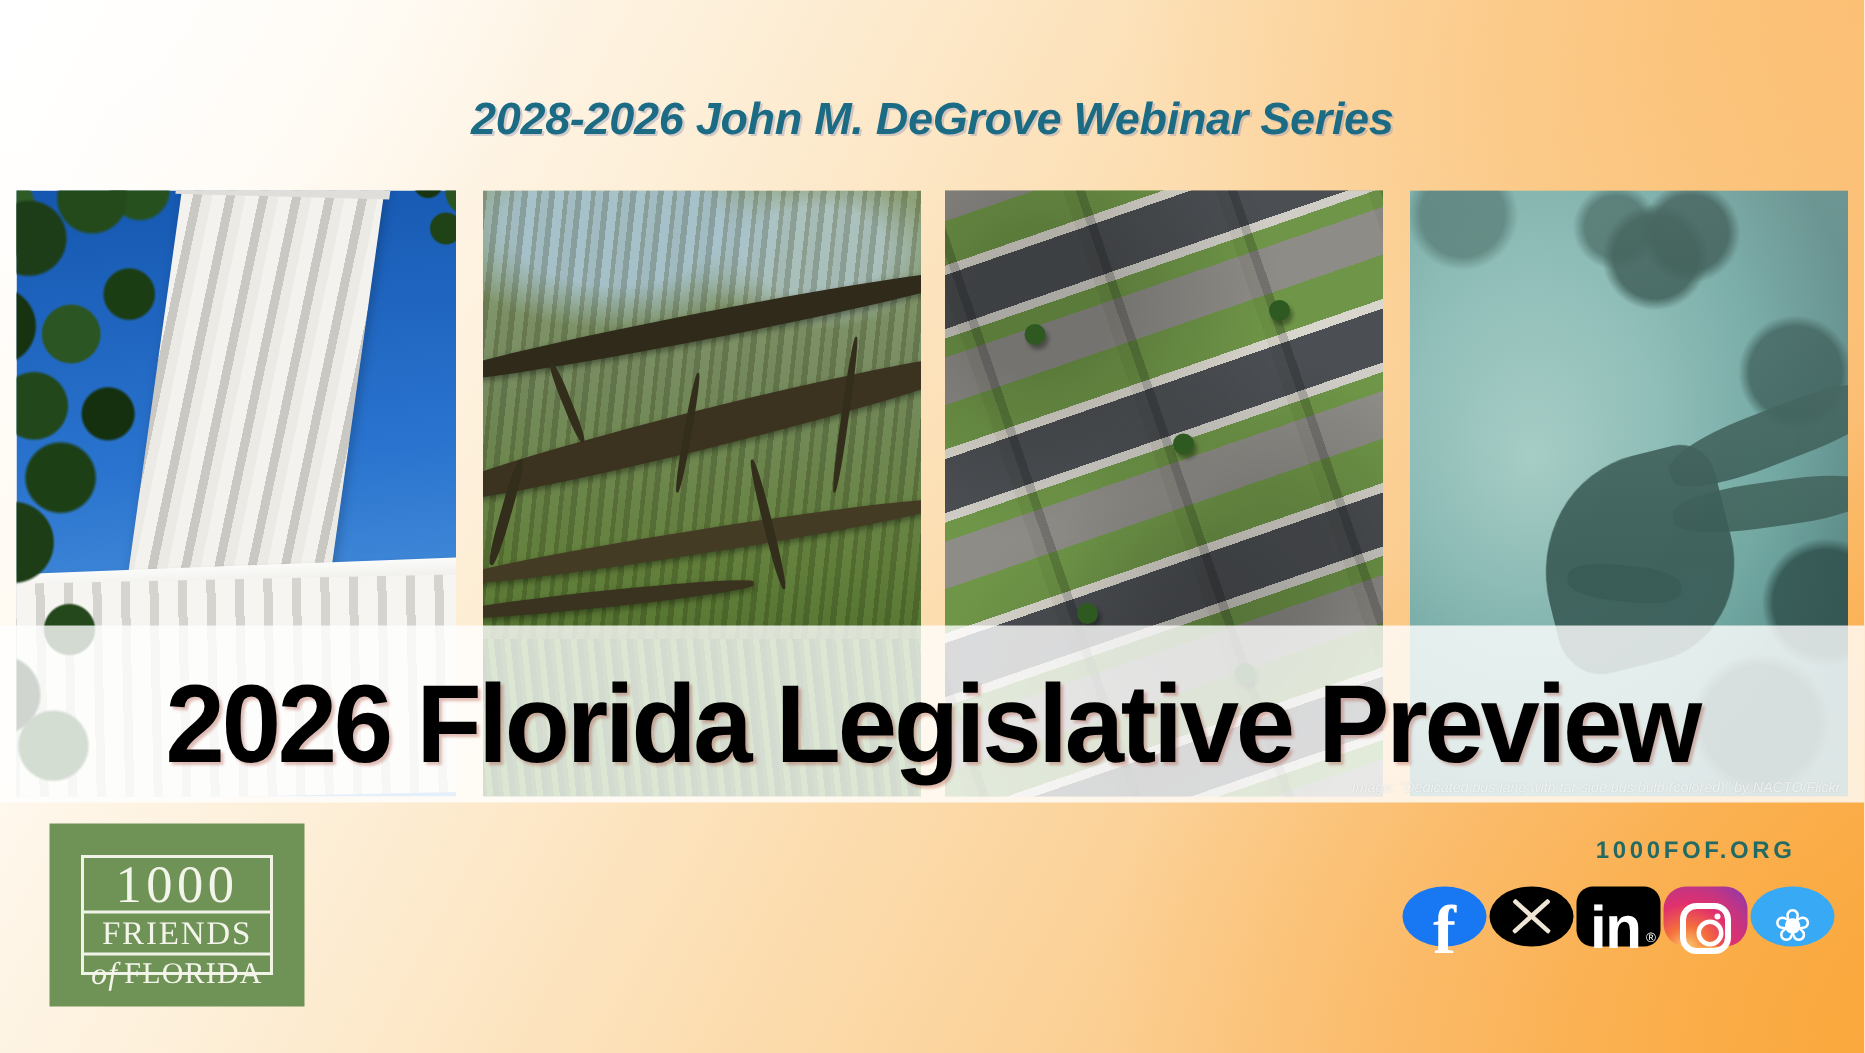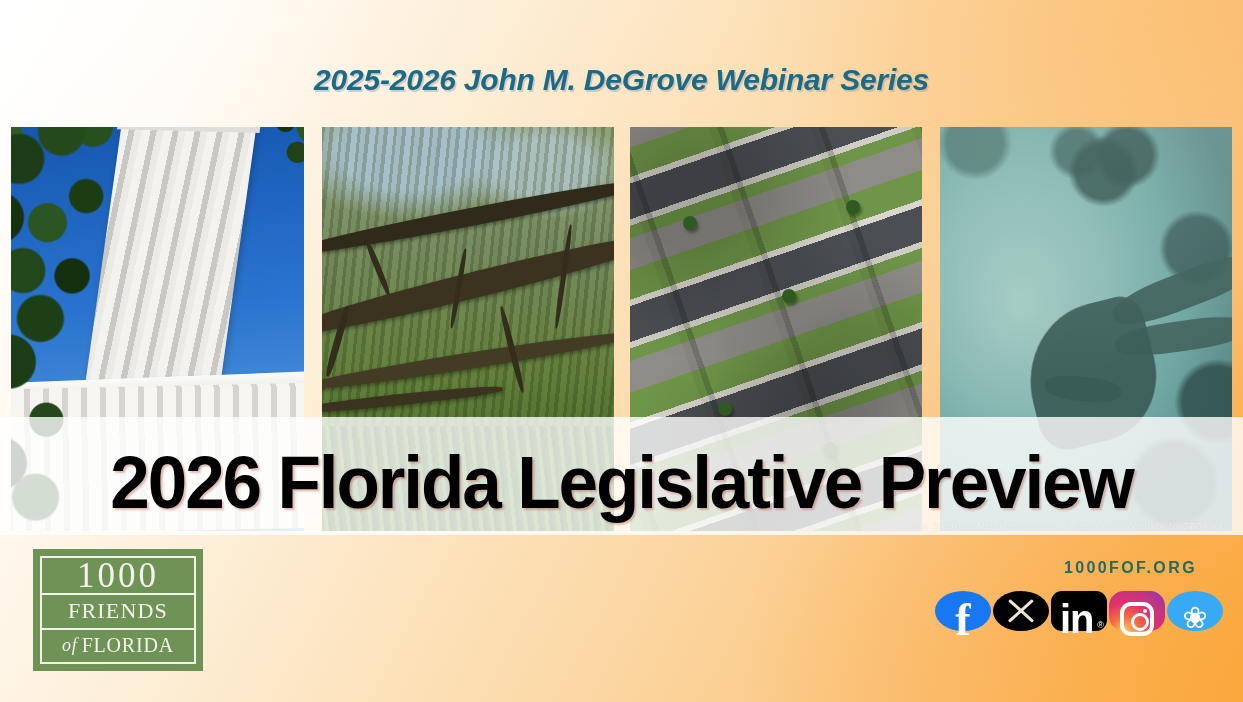--- a/index.html
+++ b/index.html
@@ -272,35 +272,35 @@
   }
 
   
   .bottom-bar { position:absolute; left:0; top:535px; width:1243px; height:167px; z-index:3; }
 
   
   .logo {
     position:absolute; left:33px; top:14px;
     width:170px; height:122px;
     background:#6f9257;
-    padding:7px;
+    padding:21px;
   }
   .logo-inner {
     width:100%; height:100%;
     border:2px solid #f2f3e8;
     display:flex; flex-direction:column;
   }
   .logo-row {
     flex:1; display:flex; align-items:center; justify-content:center;
     color:#f4f5ea; font-family:"Liberation Serif", serif;
   }
   .logo-r1 { font-size:35px; letter-spacing:3px; border-bottom:2px solid #f2f3e8; line-height:1; }
   .logo-r2 { font-size:22px; letter-spacing:1.2px; border-bottom:2px solid #f2f3e8;text-align:right; }
   .logo-r3 { font-size:20px; letter-spacing:.8px; }
-  .logo-r3 .of { font-style:italic; font-size:18px; margin-right:4px;text-align:right; }
+  .logo-r3 .of { font-style:italic; font-size:21px; margin-right:4px;text-align:right; }
 
   
   .event-date {
     position:absolute; left:330px; top:26px; width:420px;
     text-align:center;
     font-size:25px; font-weight:bold; font-style:italic;
     color:#1b6b84;
     letter-spacing:-.2px;
   }
 
@@ -369,21 +369,21 @@
     font-size:30px; color:#fff; line-height:32px;
   }
 
   .soc-fb, .soc-x, .soc-li, .soc-ig, .soc-bs { position:absolute; inset:0; }
 </style>
 </head>
 <body>
 
 <div id="slide">
 
-  <div class="series-title">2025-2026 John M. DeGrove Webinar Series</div>
+  <div class="series-title">2028-2026 John M. DeGrove Webinar Series</div>
 
   <div class="photo-strip">
 
     <div class="photo p1">
       <div class="cap-sky"></div>
       <div class="cap-tower"></div>
       <div class="cap-roofline"></div>
       <div class="cap-base"></div>
       <div class="cap-oak"></div>
       <div class="cap-oak2"></div>

